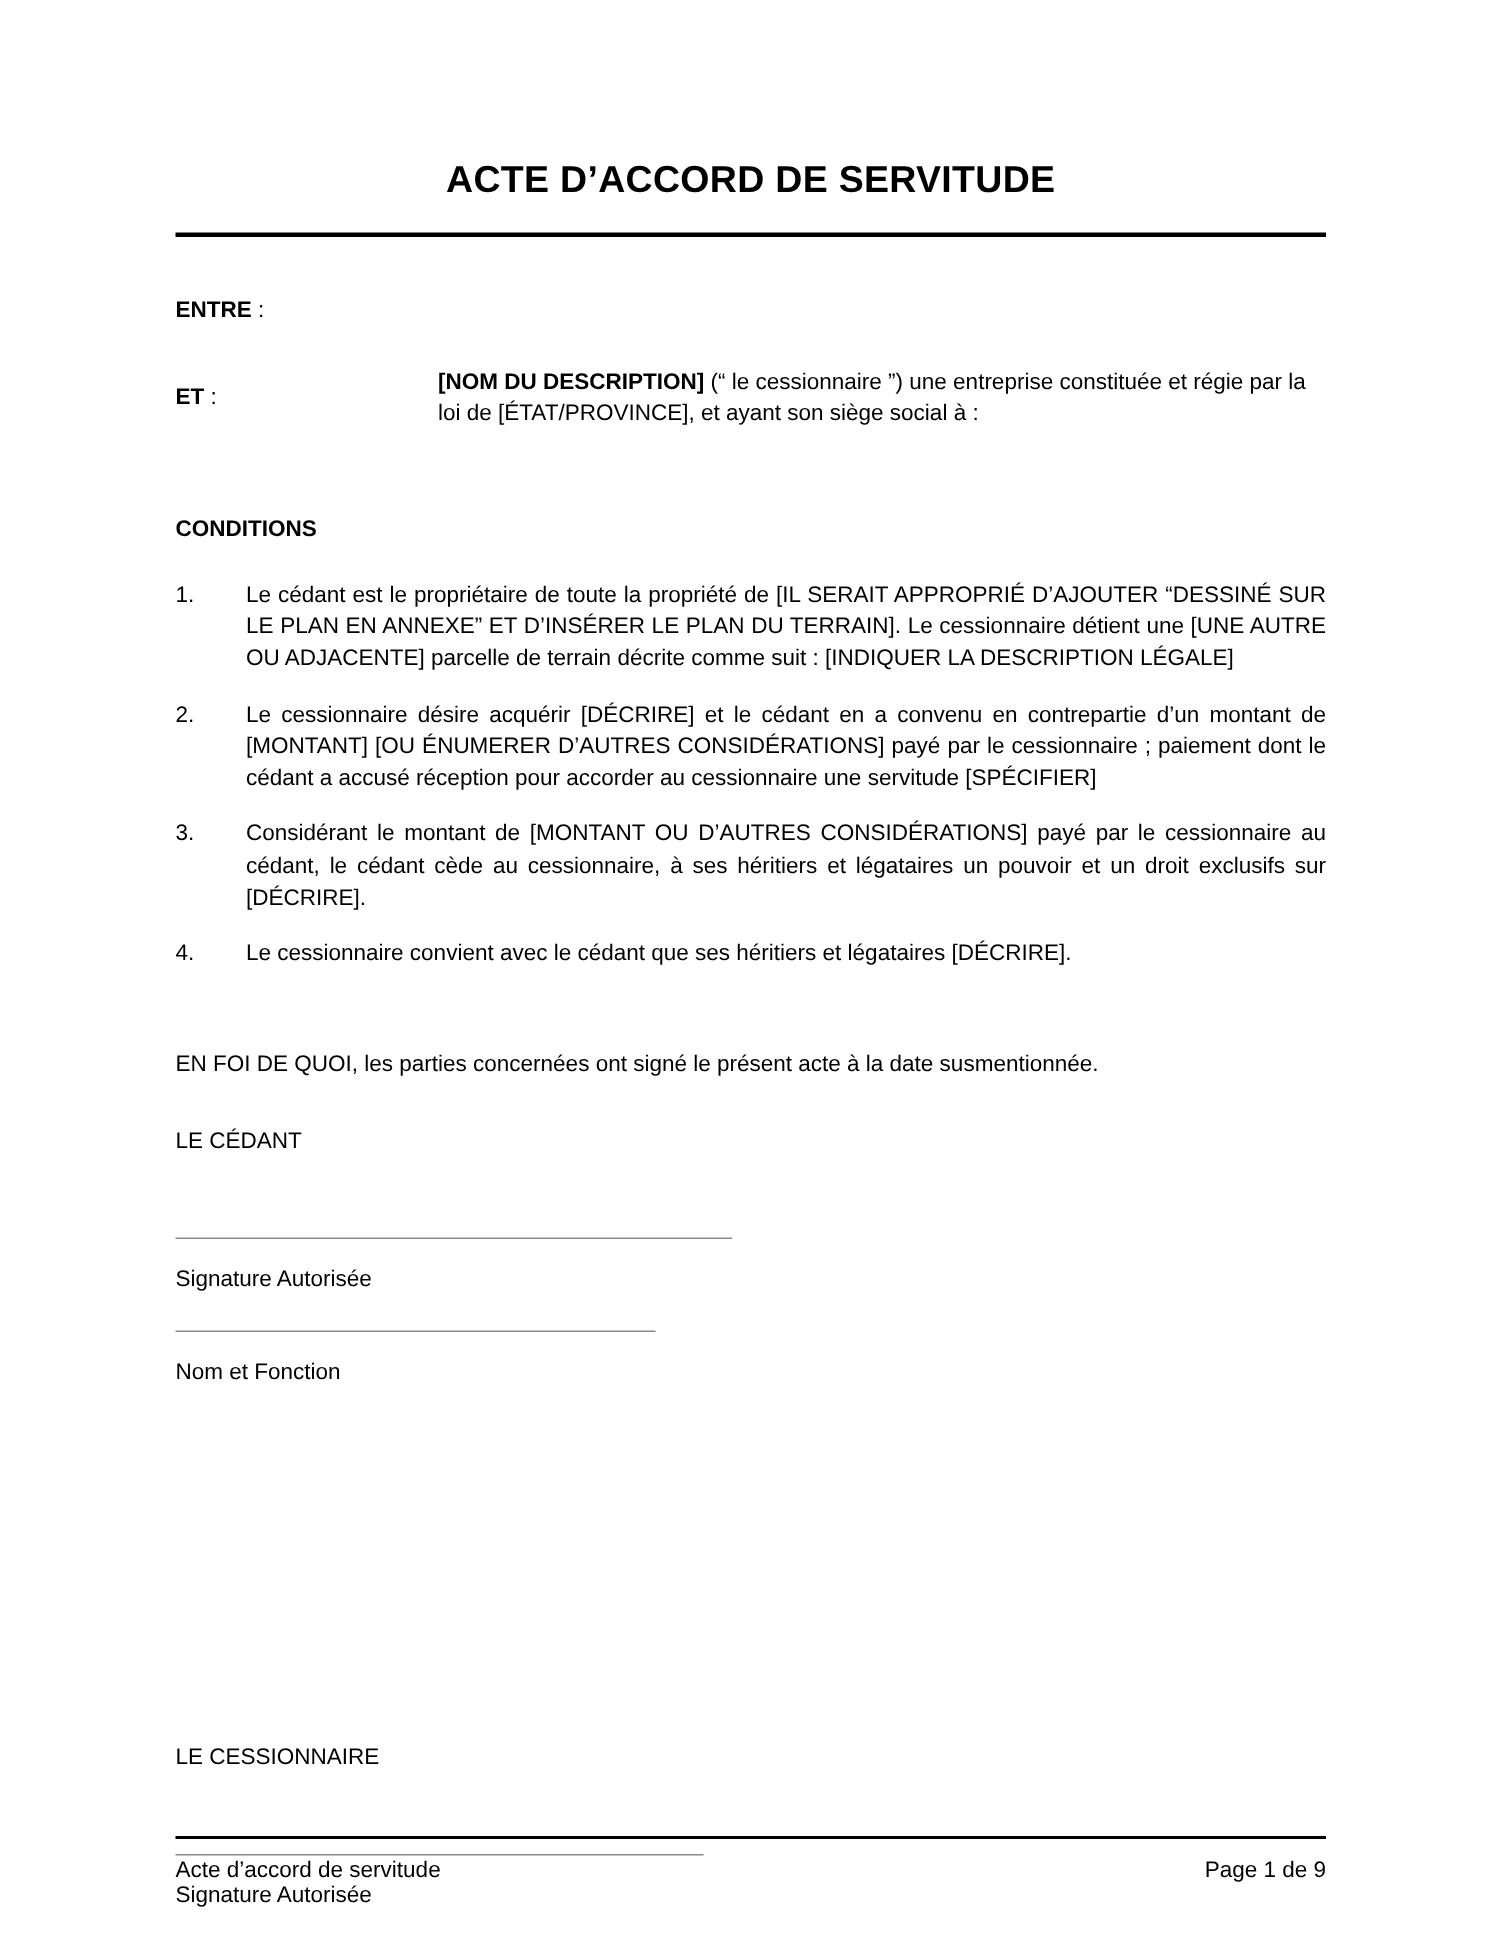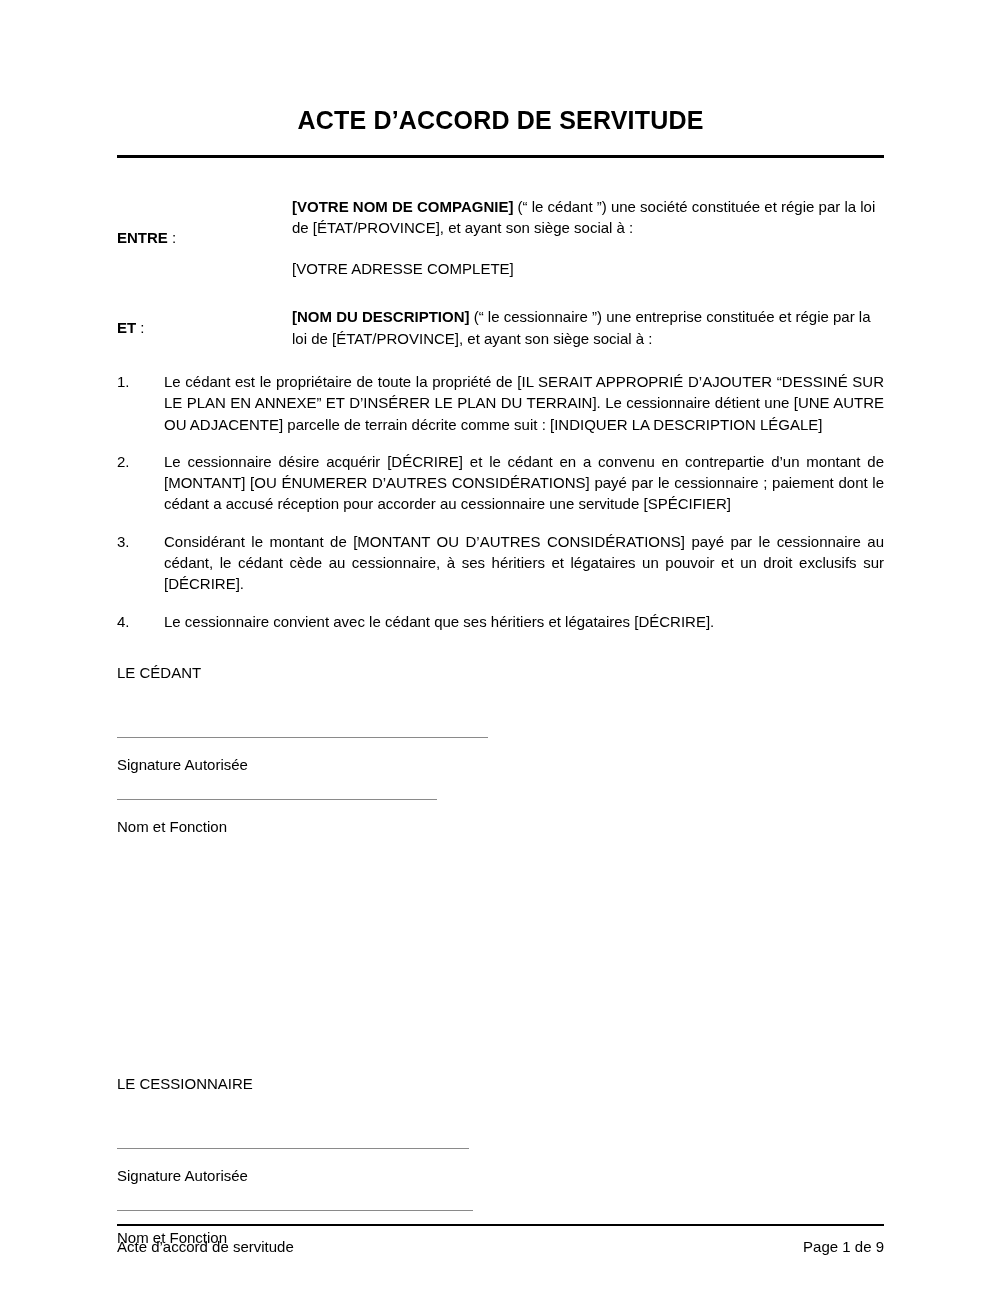--- a/index.html
+++ b/index.html
@@ -194,54 +194,54 @@
 
     <h1 class="doc-title">ACTE D’ACCORD DE SERVITUDE</h1>
     <div class="title-rule"></div>
 
 
     <div class="parties">
 
       <div class="party-row">
         <div class="party-label"><b>ENTRE</b><span> :</span></div>
         <div class="party-body">
-          <div><b>[VOTRE NOM DE COMPAGNIE]</b><span> (“ le cédant ”) une société constituée et régie par la loi de [ÉTAT/PROVINCE], et ayant son siège social à :</span></div>
-          <div class="addr">[VOTRE ADRESSE COMPLETE]</div>
         </div>
       </div>
 
       <div class="party-row">
         <div class="party-label"><b>ET</b><span> :</span></div>
         <div class="party-body">
           <div><b>[NOM DU DESCRIPTION]</b><span> (“ le cessionnaire ”) une entreprise constituée et régie par la loi de [ÉTAT/PROVINCE], et ayant son siège social à :</span></div>
         </div>
       </div>
 
     </div>
 
+    <div class="section-heading">CONDITIONS</div>
 
     <ol class="conditions">
       <li>
         <span class="num">1.</span>
         <span class="txt">Le cédant est le propriétaire de toute la propriété de [IL SERAIT APPROPRIÉ D’AJOUTER “DESSINÉ SUR LE PLAN EN ANNEXE” ET D’INSÉRER LE PLAN DU TERRAIN]. Le cessionnaire détient une [UNE AUTRE OU ADJACENTE] parcelle de terrain décrite comme suit : [INDIQUER LA DESCRIPTION LÉGALE]</span>
       </li>
       <li>
         <span class="num">2.</span>
         <span class="txt">Le cessionnaire désire acquérir [DÉCRIRE] et le cédant en a convenu en contrepartie d’un montant de [MONTANT] [OU ÉNUMERER D’AUTRES CONSIDÉRATIONS] payé par le cessionnaire ; paiement dont le cédant a accusé réception pour accorder au cessionnaire une servitude [SPÉCIFIER]</span>
       </li>
       <li>
         <span class="num">3.</span>
         <span class="txt">Considérant le montant de [MONTANT OU D’AUTRES CONSIDÉRATIONS] payé par le cessionnaire au cédant, le cédant cède au cessionnaire, à ses héritiers et légataires un pouvoir et un droit exclusifs sur [DÉCRIRE].</span>
       </li>
       <li>
         <span class="num">4.</span>
         <span class="txt">Le cessionnaire convient avec le cédant que ses héritiers et légataires [DÉCRIRE].</span>
       </li>
     </ol>
 
+    <p class="para closing">EN FOI DE QUOI, les parties concernées ont signé le présent acte à la date susmentionnée.</p>
 
     <div class="sig-block">
 
       <div class="sig-row">
         <div class="sig-col">
           <div class="sig-heading">LE CÉDANT</div>
           <div class="rule-line sig-line-1"></div>
           <div class="sig-caption">Signature Autorisée</div>
           <div class="rule-line sig-line-2"></div>
           <div class="sig-caption">Nom et Fonction</div>

